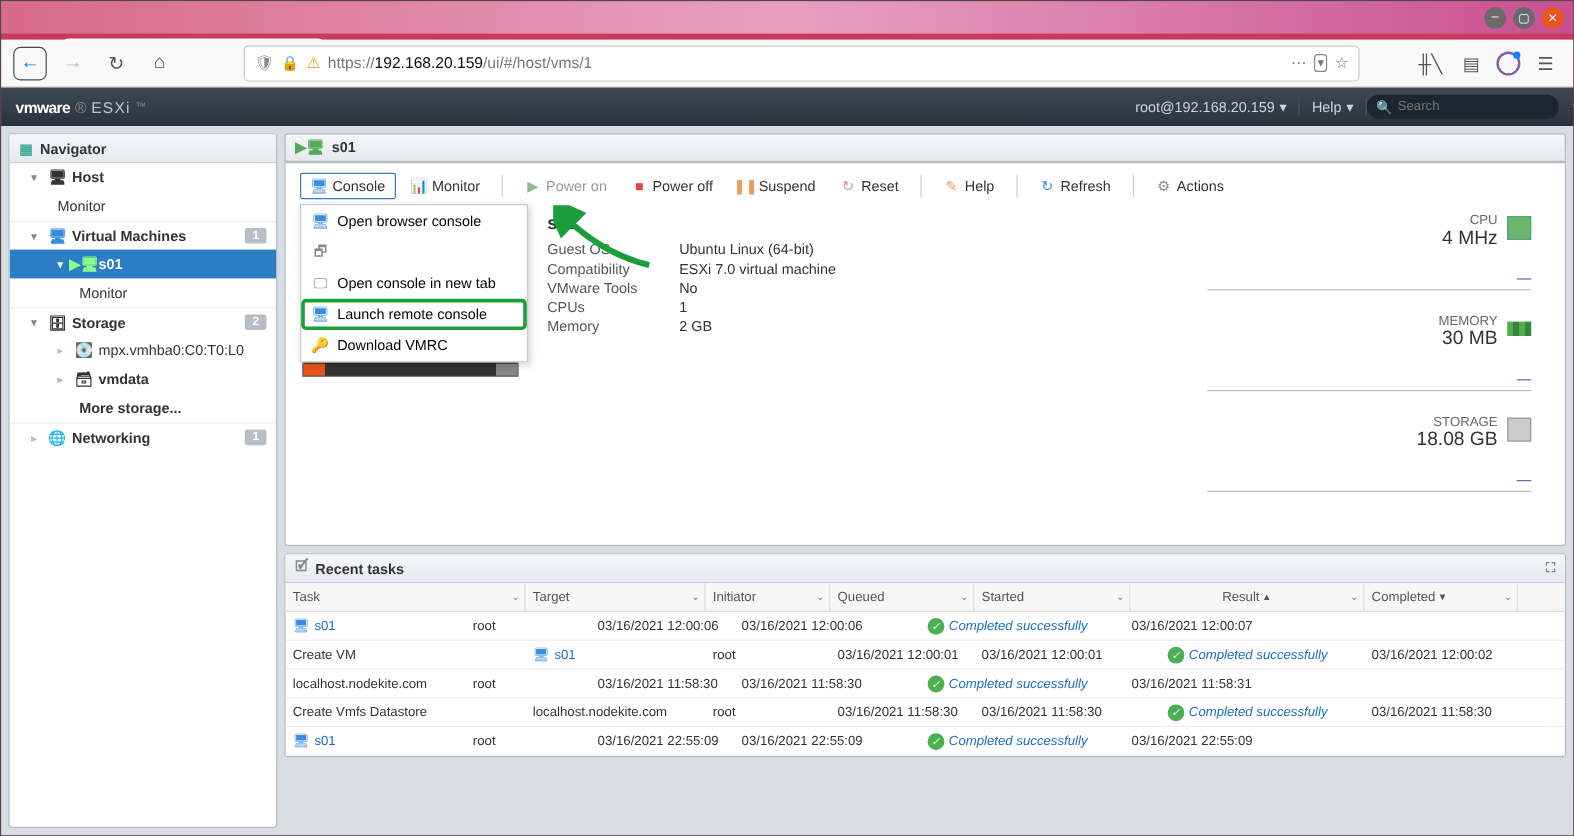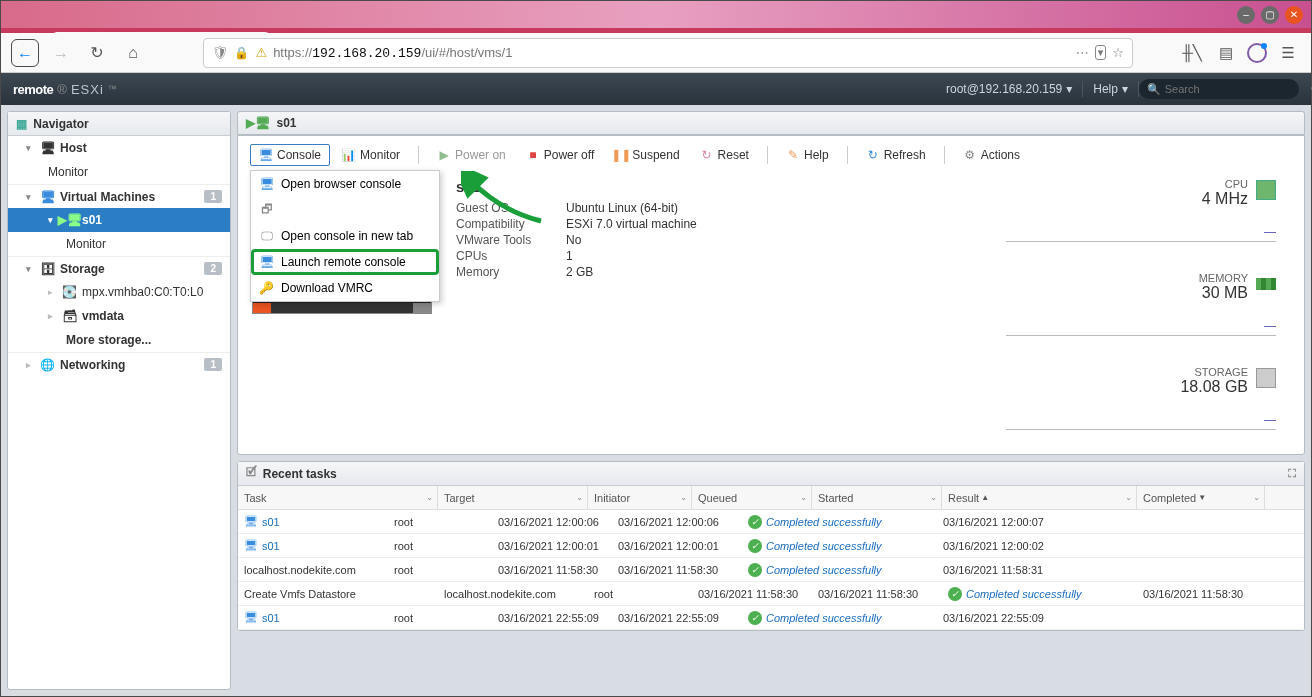--- a/index.html
+++ b/index.html
@@ -17,21 +17,21 @@
 .tab .close { margin-left: auto; font-size: 14px; color: #666; }
 .newtab { width: 28px; height: 28px; display: flex; align-items: center; justify-content: center; color: #1a73e8; font-size: 18px; font-weight: bold; margin-left: 10px; }
 
 .toolbar { height: 40px; background: #f9f9fa; display: flex; align-items: center; padding: 0 10px; gap: 8px; border-bottom: 1px solid #ccc; position: absolute; top: 32px; left: 0; right: 0; }
 .nav-btn { width: 28px; height: 28px; border-radius: 6px; display: flex; align-items: center; justify-content: center; font-size: 16px; color: #555; }
 .nav-btn.back { border: 1px solid #4a4a4a; color: #0a84ff; }
 .urlbar { flex: 1; height: 30px; border: 1px solid #ccc; border-radius: 4px; display: flex; align-items: center; padding: 0 8px; gap: 6px; background: #fff; font-size: 13px; color: #777; }
 .urlbar .lock { color: #12bc00; font-size: 12px; }
 .urlbar .shield { color: #888; font-size: 13px; }
 .urlbar .url-text { flex: 1; }
-.urlbar .url-text b { color: #0c0c0d; font-weight: normal; font-family: Liberation Mono, monospace; }
+.urlbar .url-text b { color: #0c0c0d; font-weight: normal; }
 .tb-icon { width: 26px; height: 26px; display: flex; align-items: center; justify-content: center; color: #555; font-size: 15px; }
 
 .content-area { position: absolute; top: 72px; left: 0; right: 0; bottom: 0; display: flex; flex-direction: column; }
 
 .vmware-header { height: 32px; background: linear-gradient(to bottom, #3d4852, #2a333c); display: flex; align-items: center; padding: 0 12px; color: #fff; font-size: 12px; }
 .vmware-logo { font-size: 13px; display: flex; align-items: center; gap: 4px; }
 .vmware-logo .vmw { font-weight: bold; letter-spacing: -0.5px; }
 .vmware-logo .esxi { color: #b8c5d0; font-weight: 300; letter-spacing: 1px; }
 .vmware-header .spacer { flex: 1; }
 .hdr-item { display: flex; align-items: center; gap: 4px; padding: 0 10px; height: 100%; color: #cbd5df; }
@@ -70,21 +70,21 @@
 .console-menu-item .icn { width: 16px; height: 16px; display: flex; align-items: center; justify-content: center; }
 .console-menu-item.highlight { outline: 3px solid #1a9e3a; outline-offset: -3px; border-radius: 4px; }
 
 .vm-details { display: flex; padding: 12px; gap: 20px; }
 .vm-thumb { width: 180px; height: 130px; background: #222; border: 1px solid #888; position: absolute; left: 14px; top: 48px; z-index: 0; }
 .vm-thumb-bottom { position: absolute; bottom: 0; left: 0; right: 0; height: 10px; background: linear-gradient(90deg, #e95420 10%, #333 10% 90%, #888 90%); }
 .vm-info { margin-left: 206px; display: flex; flex-direction: column; gap: 2px; font-size: 12px; color: #333; }
 .vm-info h3 { font-size: 15px; font-weight: bold; margin-bottom: 4px; }
 .vm-info-row { display: flex; }
 .vm-info-row .lbl { width: 110px; color: #555; }
-.vm-stats { margin-left: auto; display: flex; flex-direction: column; gap: 30px; font-size: 11px; color: #666; text-align: right; margin-right: 16px; }
+.vm-stats { margin-left: auto; display: flex; flex-direction: column; gap: 20px; font-size: 11px; color: #666; text-align: right; margin-right: 16px; }
 .stat-block { display: flex; align-items: flex-start; gap: 8px; justify-content: flex-end; }
 .stat-text { display: flex; flex-direction: column; align-items: flex-end; }
 .stat-val { font-size: 16px; color: #333; }
 .stat-icon { width: 20px; height: 20px; margin-top: 2px; }
 .sparkline { width: 270px; height: 34px; border-bottom: 1px solid #bbb; position: relative; margin-left: auto; }
 .sparkline::after { content: ''; position: absolute; bottom: 0; right: 0; width: 12px; height: 8px; border-top: 1px solid #66b; }
 
 .tasks-panel { border: 1px solid #b5bcc4; border-radius: 3px; background: #fff; }
 .tasks-header { height: 24px; background: linear-gradient(to bottom, #f5f6f8, #e6e9ed); border-bottom: 1px solid #c8cdd4; display: flex; align-items: center; padding: 0 8px; gap: 6px; font-size: 12px; font-weight: bold; color: #333; }
 .tasks-header .max-icon { margin-left: auto; color: #888; font-size: 11px; }
@@ -95,21 +95,21 @@
 .tasks-th .chev { position: absolute; right: 4px; font-size: 8px; color: #888; }
 .tasks-row { display: flex; height: 24px; border-bottom: 1px solid #eee; }
 .tasks-td { display: flex; align-items: center; padding: 0 6px; }
 .tasks-td.link { color: #1a6ec0; gap: 4px; }
 .tasks-td.success { color: #1a6ec0; font-style: italic; gap: 4px; }
 .col-task { width: 200px; }
 .col-target { width: 150px; }
 .col-init { width: 104px; }
 .col-queued { width: 120px; }
 .col-started { width: 130px; }
-.col-result { width: 195px; }
+.col-result { width: 195px; justify-content: center; }
 .col-completed { width: 128px; }
 
 .check-ico { width: 14px; height: 14px; background: #4caf50; border-radius: 50%; color: #fff; display: inline-flex; align-items: center; justify-content: center; font-size: 9px; }
 .vm-ico { width: 14px; height: 14px; color: #3a8dde; font-size: 11px; }
 .arrow-annotation { position: absolute; top: 170px; left: 460px; z-index: 200; pointer-events: none; }
 </style>
 </head>
 <body>
 
 <div class="window-frame">
@@ -150,21 +150,21 @@
     <div class="tb-icon">▤</div>
     <div class="tb-icon" style="border:2px solid #815aa8;border-radius:50%;width:20px;height:20px;position:relative">
         <span style="position:absolute;top:-2px;right:-2px;width:6px;height:6px;background:#0a84ff;border-radius:50%"></span>
       </div>
     <div class="tb-icon">☰</div>
   </div>
 
   <div class="content-area">
     <div class="vmware-header">
       <div class="vmware-logo">
-        <span class="vmw">remote</span>
+        <span class="vmw">vmware</span>
           <span style="color:#888">®</span>
         <span class="esxi">ESXi</span>
           <span style="color:#888;font-size:9px">™</span>
       </div>
       <div class="spacer"></div>
       <div class="hdr-item">
           <span>root@192.168.20.159</span> 
           <span>▾</span>
         </div>
       <div class="hdr-sep"></div>
@@ -415,20 +415,21 @@
             <div id="tasks-rows">
                 <div class="tasks-row">
                   <div class="tasks-td col-target link"><span class="vm-ico">🖥</span>s01</div>
                   <div class="tasks-td col-init">root</div>
                   <div class="tasks-td col-queued">03/16/2021 12:00:06</div>
                   <div class="tasks-td col-started">03/16/2021 12:00:06</div>
                   <div class="tasks-td col-result success"><span class="check-ico">✓</span>Completed successfully</div>
                   <div class="tasks-td col-completed">03/16/2021 12:00:07</div>
                 </div>
                 <div class="tasks-row">
+                  <div class="tasks-td col-task">Create VM</div>
                   <div class="tasks-td col-target link"><span class="vm-ico">🖥</span>s01</div>
                   <div class="tasks-td col-init">root</div>
                   <div class="tasks-td col-queued">03/16/2021 12:00:01</div>
                   <div class="tasks-td col-started">03/16/2021 12:00:01</div>
                   <div class="tasks-td col-result success"><span class="check-ico">✓</span>Completed successfully</div>
                   <div class="tasks-td col-completed">03/16/2021 12:00:02</div>
                 </div>
                 <div class="tasks-row">
                   <div class="tasks-td col-target">localhost.nodekite.com</div>
                   <div class="tasks-td col-init">root</div>

